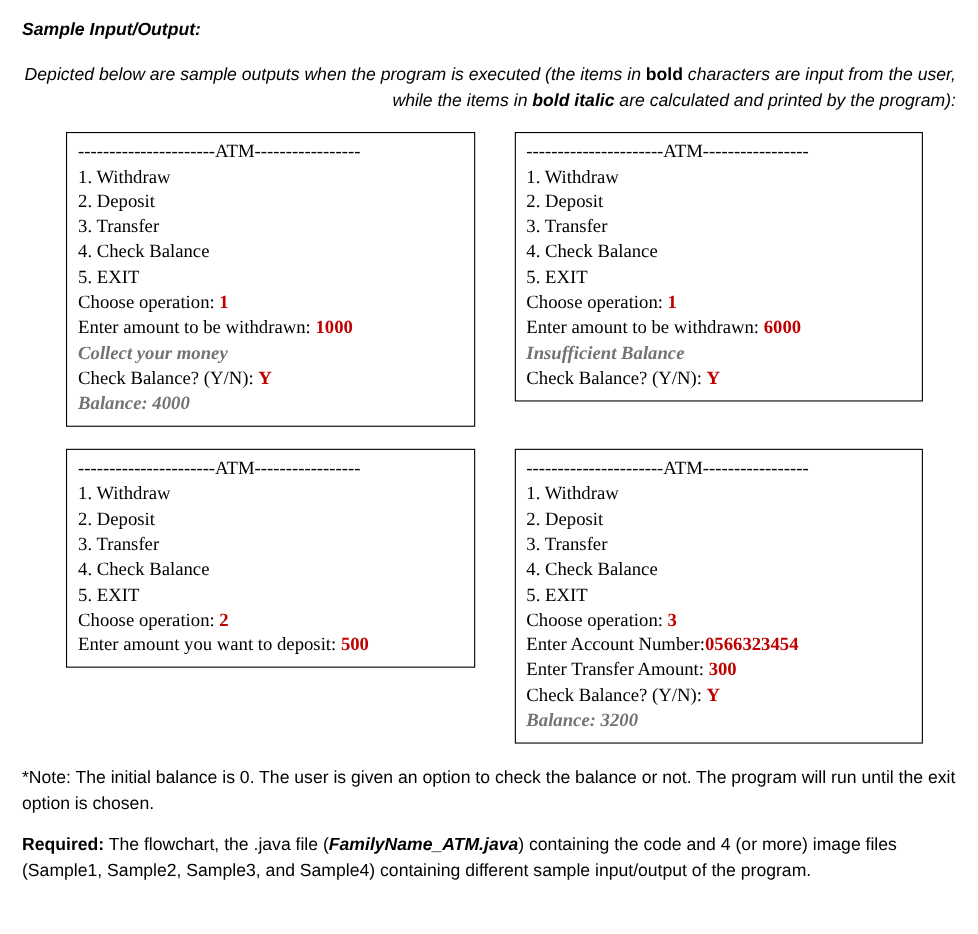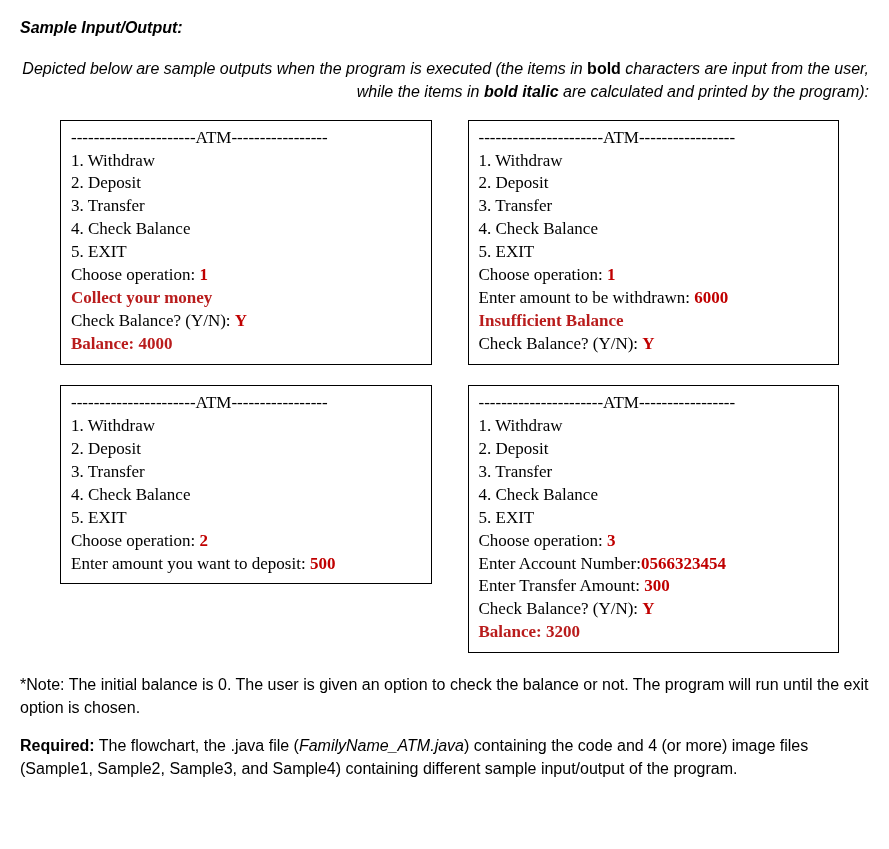--- a/index.html
+++ b/index.html
@@ -40,46 +40,47 @@
       font-size: 17px;
       line-height: 1.35;
     }
     .atm-header {
       white-space: pre;
       font-family: "Times New Roman", Times, serif;
     }
     .menu-line { }
     .prompt-line { }
     .user-input { font-weight: bold; color: #c00000; }
-    .calc-output { font-weight: bold; color: #b91c1c; }
+    .calc-output { font-weight: bold; font-style: italic; color: #737373; }
     .note {
       margin-bottom: 14px;
     }
     .required .lbl { font-weight: bold; }
-    .required .fn { font-weight: normal; font-style: italic; margin-top: 48px; }
+    .required .fn { font-weight: bold; font-style: italic; margin-top: 48px; }
   </style>
 </head>
 <body>
 
 <div class="heading">Sample Input/Output:</div>
 
 <div class="intro">
   <span>Depicted below are sample outputs when the program is executed (the items in </span><span class="b">bold</span><span> characters are input from the user, while the items in </span><span class="bi">bold italic</span><span> are calculated and printed by the program):</span>
 </div>
 
 <div class="grid">
 
   <div class="box">
     <div class="atm-header">----------------------ATM-----------------</div>
     <div class="menu-line">1. Withdraw</div>
     <div class="menu-line">2. Deposit</div>
     <div class="menu-line">3. Transfer</div>
     <div class="menu-line">4. Check Balance</div>
     <div class="menu-line">5. EXIT</div>
     <div class="prompt-line"><span>Choose operation: </span><span class="user-input">1</span></div>
+    <div class="prompt-line"><span>Enter amount to be withdrawn: </span><span class="user-input">1000</span></div>
     <div class="calc-output">Collect your money</div>
     <div class="prompt-line"><span>Check Balance? (Y/N): </span><span class="user-input">Y</span></div>
     <div class="calc-output">Balance: 4000</div>
   </div>
 
   <div class="box">
     <div class="atm-header">----------------------ATM-----------------</div>
     <div class="menu-line">1. Withdraw</div>
     <div class="menu-line">2. Deposit</div>
     <div class="menu-line">3. Transfer</div>

